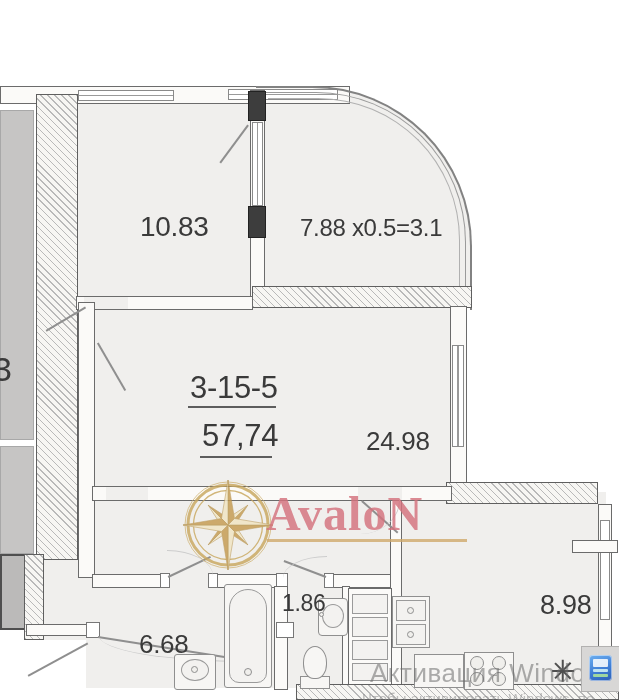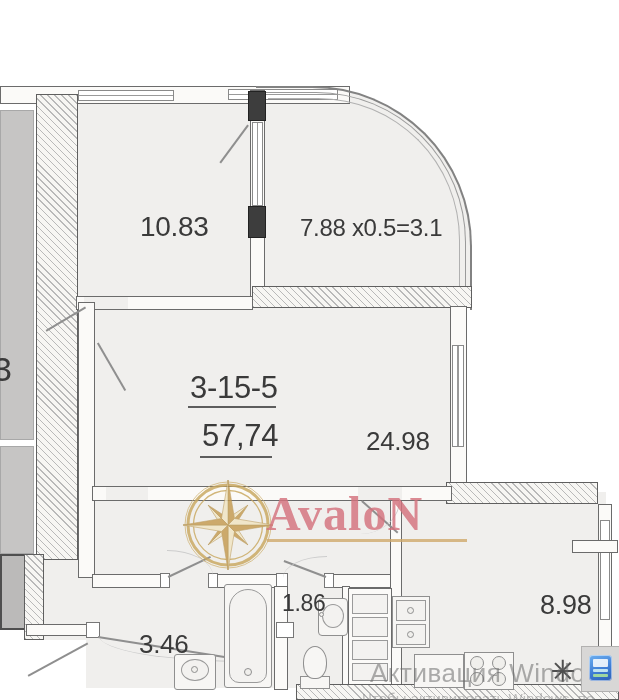--- a/index.html
+++ b/index.html
@@ -156,21 +156,21 @@
     <div class="astline" style="transform:rotate(135deg);"></div>
   </div>
 
   <div class="rlabel" style="left:140px;top:211px;font-size:28px;">10.83</div>
   <div class="rlabel" style="left:300px;top:214px;font-size:24px;">7.88 x0.5=3.1</div>
   <div class="rlabel" style="left:190px;top:370px;font-size:31px;">3-15-5</div>
   <div class="uline" style="left:188px;top:406px;width:88px;"></div>
   <div class="rlabel" style="left:202px;top:418px;font-size:31px;">57,74</div>
   <div class="uline" style="left:200px;top:456px;width:72px;"></div>
   <div class="rlabel" style="left:366px;top:426px;font-size:26px;">24.98</div>
-  <div class="rlabel" style="left:139px;top:629px;font-size:26px;">3.46</div>
+  <div class="rlabel" style="left:139px;top:629px;font-size:26px;">6.68</div>
   <div class="rlabel" style="left:282px;top:590px;font-size:23px;">1.86</div>
   <div class="rlabel" style="left:524px;top:590px;font-size:27px;margin-left:16px;">8.98</div>
   <div class="rlabel" style="left:-7px;top:350px;font-size:34px;">3</div>
 
   <div class="abs" style="left:0;top:0;width:619px;height:700px;pointer-events:none;">
     <div class="abs" style="left:180px;top:477px;width:96px;height:96px;opacity:.82;">
       <svg width="96" height="96" viewBox="-48 -48 96 96" xmlns="http://www.w3.org/2000/svg">
         <circle r="43" fill="none" stroke="#c9a85f" stroke-width="0.8"></circle>
         <circle r="40" fill="none" stroke="#c9a85f" stroke-width="3"></circle>
         <circle r="34.5" fill="none" stroke="#c9a85f" stroke-width="1.3"></circle>

